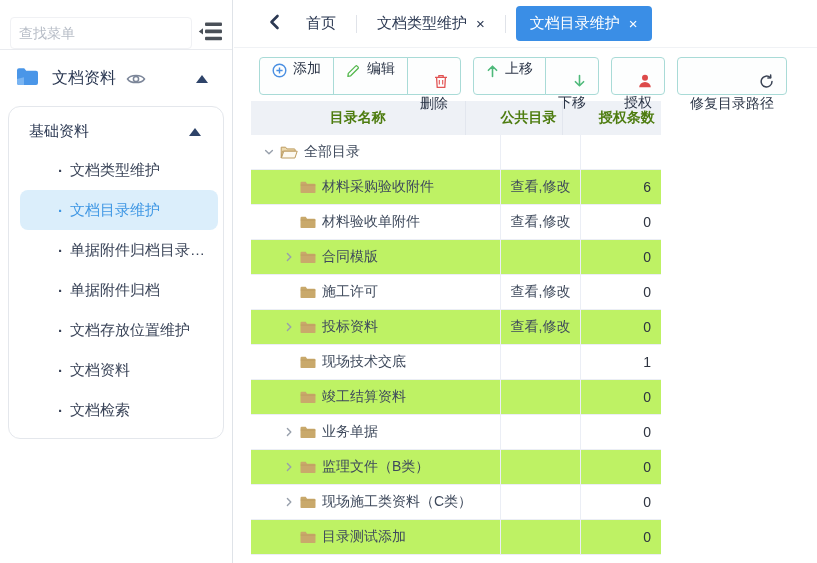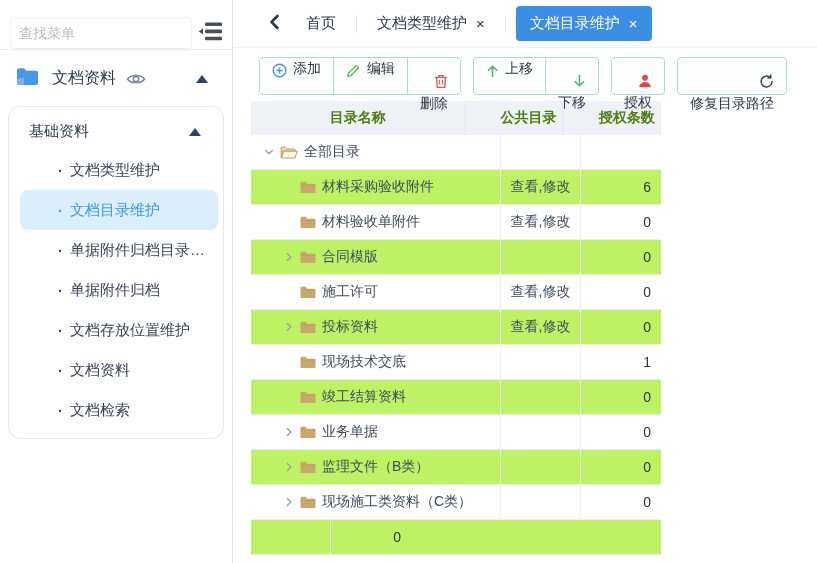--- a/index.html
+++ b/index.html
@@ -436,20 +436,31 @@
                     <path d="M0.5 2 a1.2 1.2 0 0 1 1.2-1.2 h4 l1.4 1.9 h7.2 a1.2 1.2 0 0 1 1.2 1.2 v7 a1.2 1.2 0 0 1 -1.2 1.2 H1.7 a1.2 1.2 0 0 1 -1.2-1.2 Z" fill="#c9a96b"></path>
                     <rect x="0.5" y="3.6" width="15" height="0.9" fill="#b5935a" opacity="0.55"></rect>
                   </svg>
                 </span>
       <span class="rname">现场施工类资料（C类）</span>
     </div>
     <div class="td td-public c2"></div>
     <div class="td td-count c3">0</div>
   </div>
             <div class="trow striped">
+    <div class="td td-name c1">
+      <span class="indent" style="width: 20px;"></span>
+      <span class="caret-slot"></span>
+      <span class="folder-slot">
+                  <svg width="16" height="13" viewBox="0 0 16 13">
+                    <path d="M0.5 2 a1.2 1.2 0 0 1 1.2-1.2 h4 l1.4 1.9 h7.2 a1.2 1.2 0 0 1 1.2 1.2 v7 a1.2 1.2 0 0 1 -1.2 1.2 H1.7 a1.2 1.2 0 0 1 -1.2-1.2 Z" fill="#c9a96b"></path>
+                    <rect x="0.5" y="3.6" width="15" height="0.9" fill="#b5935a" opacity="0.55"></rect>
+                  </svg>
+                </span>
+      <span class="rname">目录测试添加</span>
+    </div>
     <div class="td td-public c2"></div>
     <div class="td td-count c3">0</div>
   </div>
           </div>
       </div>
     </div>
   </main>
 </div>
 
 </body></html>

